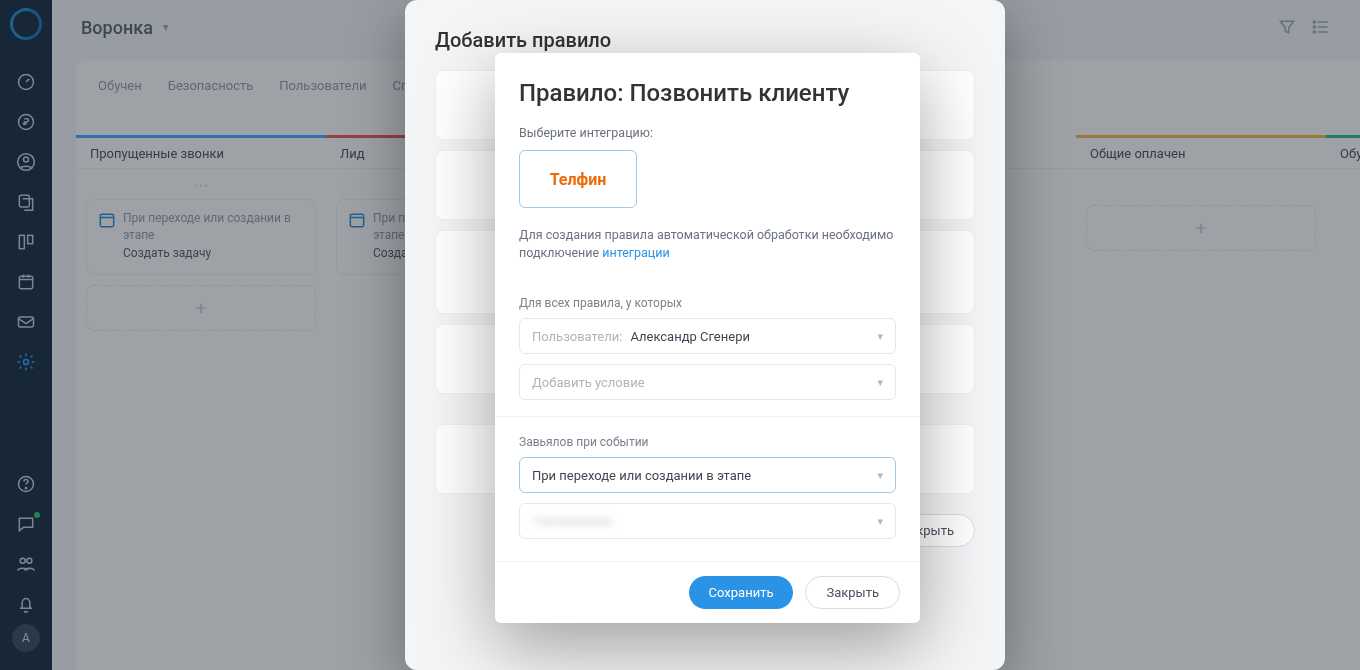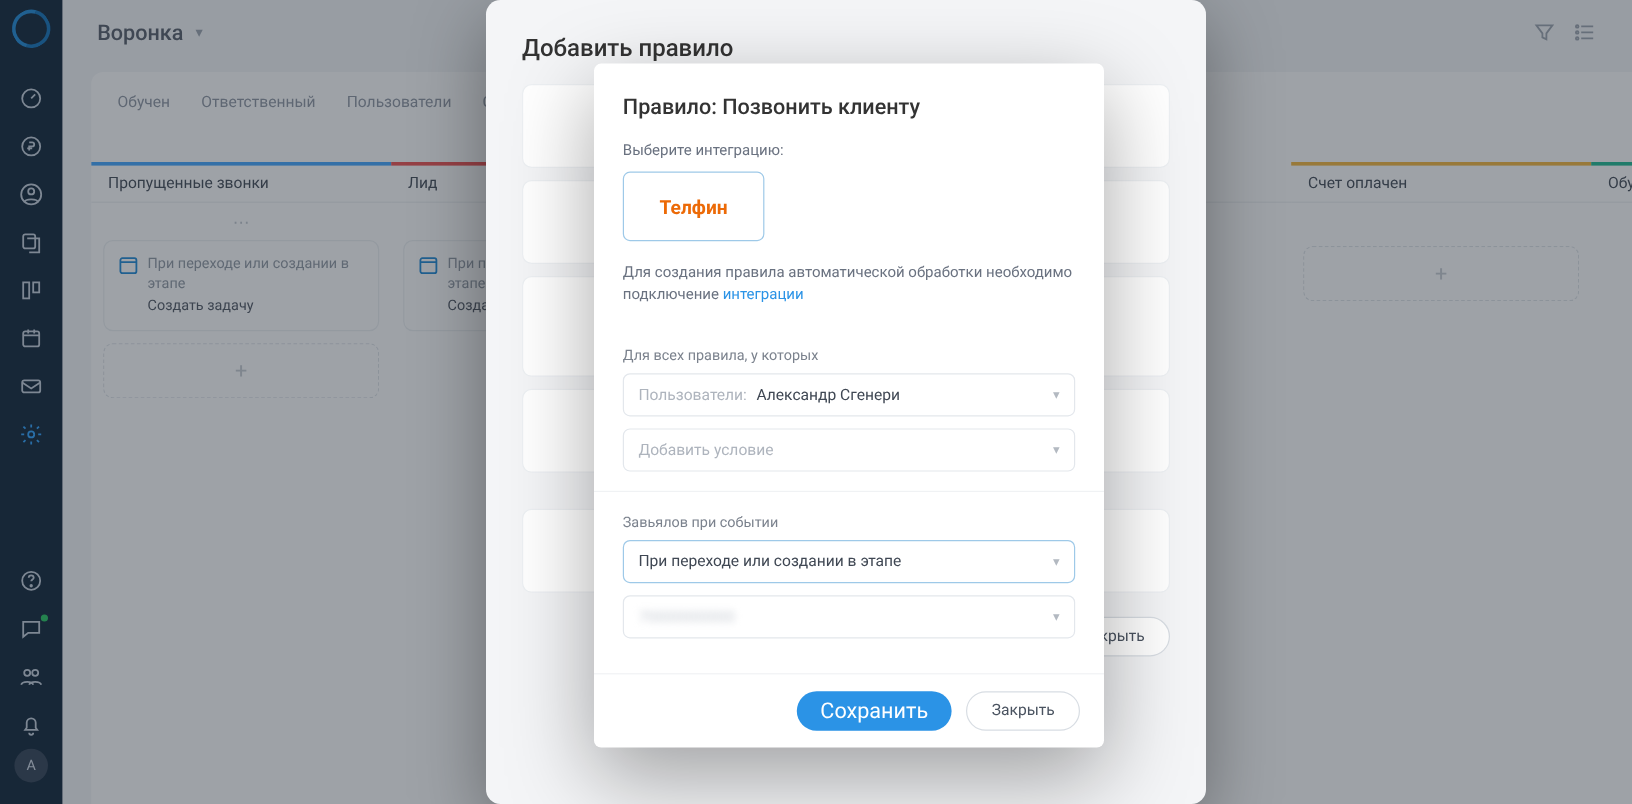--- a/index.html
+++ b/index.html
@@ -99,21 +99,21 @@
     border-radius: 18px; font-size: 13px; color: #4a5360; background: #fff; cursor: pointer;
   }
 
   
   .modal-inner {
     position: absolute; left: 495px; top: 53px; width: 425px; height: 570px;
     background: #fff; border-radius: 6px; box-shadow: 0 24px 72px rgba(0,0,0,0.35);
     display: flex; flex-direction: column; overflow: hidden;
   }
   .mi-body { padding: 26px 24px 10px; }
-  .mi-title { font-size: 18px; font-weight: 500; color: #333; margin-bottom: 18px; }
+  .mi-title { font-size: 24px; font-weight: 500; color: #333; margin-bottom: 18px; }
   .mi-label { font-size: 12.5px; color: #6a7280; margin-bottom: 10px; display: block; }
   .integ-box {
     width: 118px; height: 58px; border: 1px solid #9ec9e8; border-radius: 6px;
     display: flex; align-items: center; justify-content: center; margin-bottom: 18px; cursor: pointer;
   }
   .integ-box span { color: #ec6a07; font-weight: 700; font-size: 16px; }
   .hint { font-size: 12.5px; color: #6a7280; line-height: 1.45; margin-bottom: 4px; }
   .hint a { color: #2b93e6; text-decoration: none; }
   .mi-section { padding: 18px 24px 6px; border-top: 1px solid #f0f2f4; }
   .mi-section.first { border-top: none; padding-top: 20px; }
@@ -129,21 +129,21 @@
   .sel .chev {
     position: absolute; right: 12px; top: 50%; transform: translateY(-50%); color: #b3b9c1; font-size: 11px;
   }
   .sel.blur .val { filter: blur(3px); color: #c8cdd4; }
   .mi-footer {
     border-top: 1px solid #f0f2f4; padding: 14px 20px; display: flex; justify-content: flex-end; gap: 12px;
     margin-top: auto;
   }
   .btn-primary {
     background: #2b93e6; color: #fff; border: none; border-radius: 18px; padding: 0 20px;
-    font-size: 18px; cursor: pointer;
+    font-size: 13px; cursor: pointer;
   }
 
   
   .sicon { width: 20px; height: 20px; stroke: currentColor; fill: none; stroke-width: 1.8; }
 </style>
 </head>
 <body>
 
 <div class="leftnav">
   <div class="logo"></div>
@@ -238,21 +238,21 @@
           <circle cx="4" cy="6" r="1.3"></circle>
           <circle cx="4" cy="12" r="1.3"></circle>
           <circle cx="4" cy="18" r="1.3"></circle>
         </svg></div>
   </div>
 </div>
 
 <div class="board-wrap">
   <div class="tabs">
     <div class="tab">Обучен</div>
-    <div class="tab">Ответственный</div>
+    <div class="tab">Безопасность</div>
     <div class="tab">Пользователи</div>
     <div class="tab">Справо</div>
   </div>
   <div class="board">
     <div class="col">
       <div class="colhead">Пропущенные звонки</div>
       <div class="dots">⋯</div>
       <div class="card">
         <span class="cicon"><svg class="sicon" viewBox="0 0 24 24">
               <rect x="4" y="5" width="16" height="15" rx="2"></rect>
@@ -273,21 +273,21 @@
             </svg></span>
         <div class="sub"><span>При пере...</span><br><span>этапе</span></div>
         <div>Создать з...</div>
       </div>
     </div>
     <div class="col"></div>
     <div class="col">
       <div class="colhead">с ...</div>
     </div>
     <div class="col">
-      <div class="colhead">Счет оплачен</div>
+      <div class="colhead">Общие оплачен</div>
       <div style="height:26px"></div>
       <div class="addcard">+</div>
     </div>
     <div class="col">
       <div class="colhead">Обучен</div>
     </div>
   </div>
 </div>
 
 <div class="scrim"></div>

